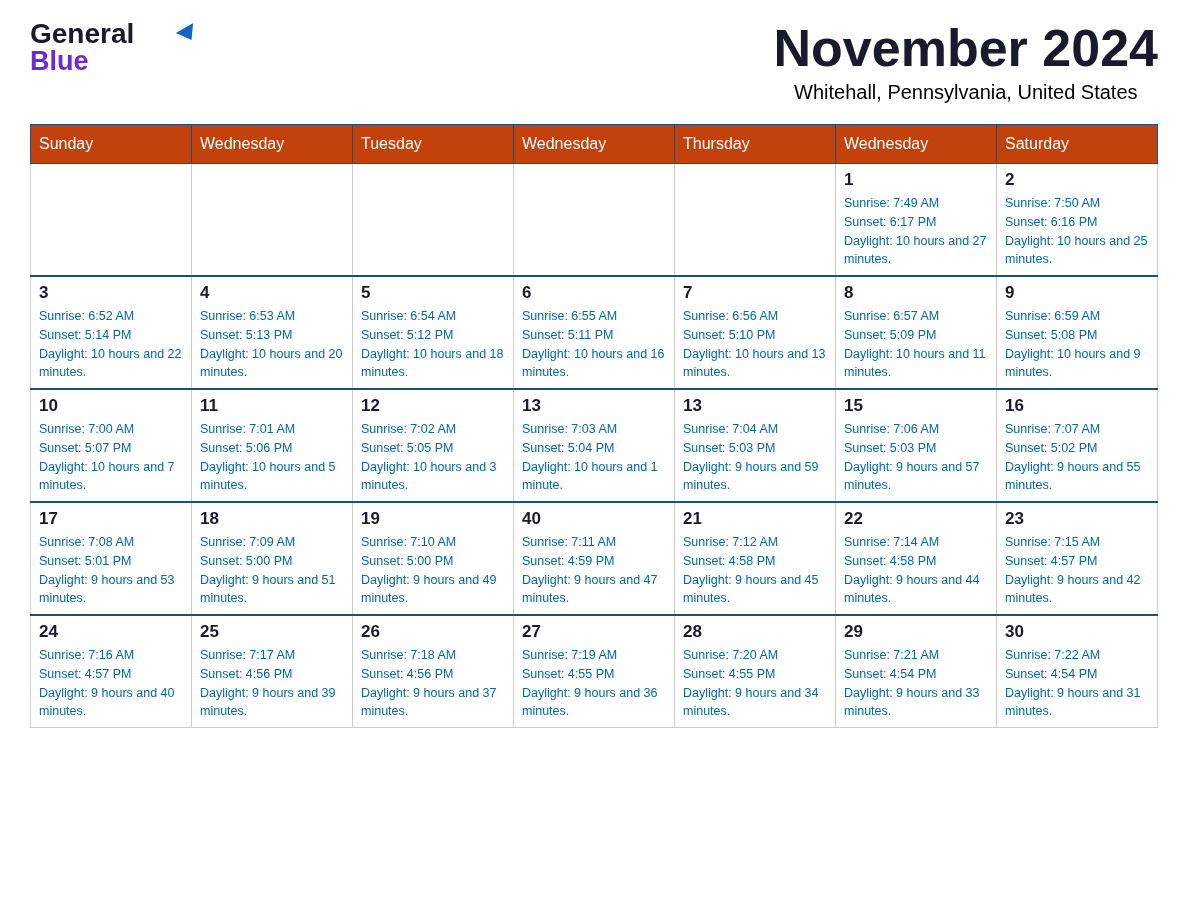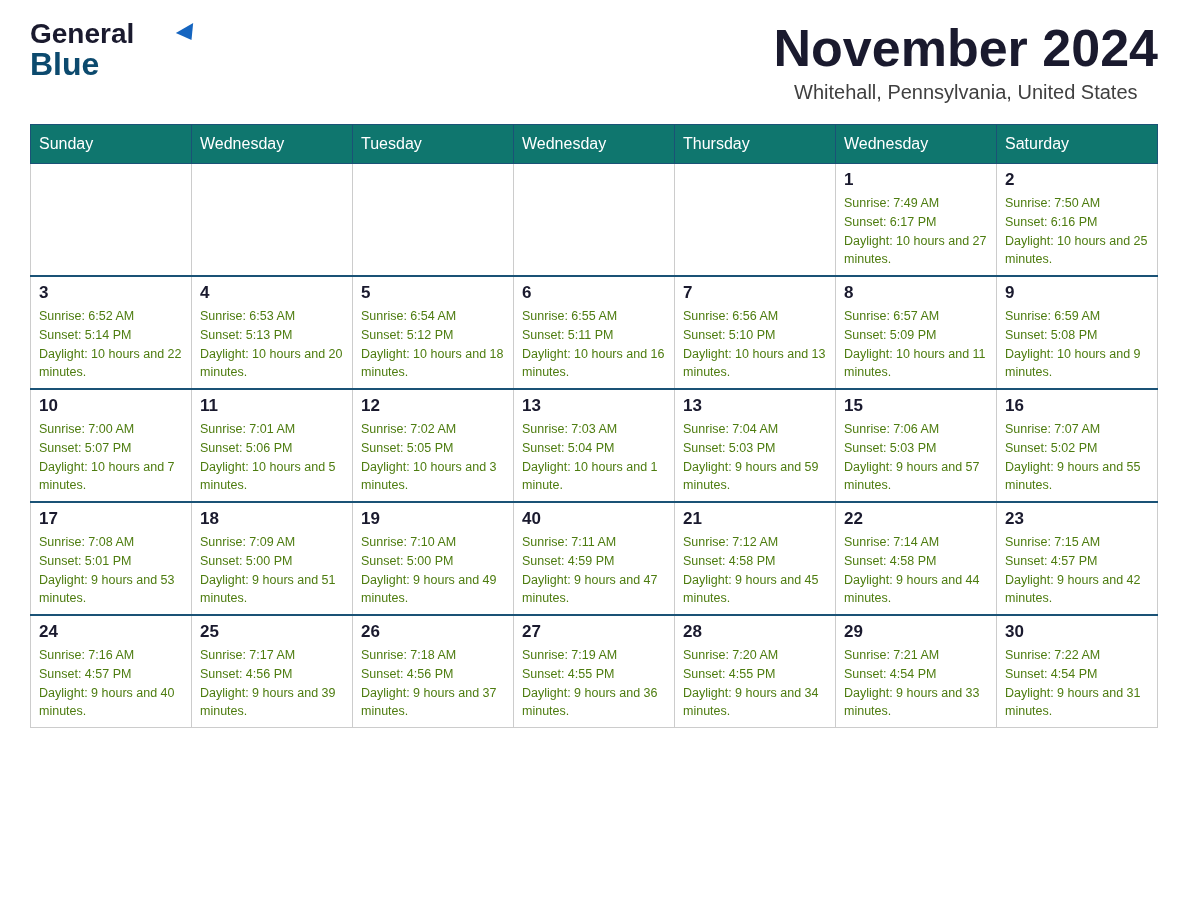--- a/index.html
+++ b/index.html
@@ -21,23 +21,23 @@
       flex-direction: column;
       align-items: flex-start;
     }
     .logo-general {
       font-size: 28px;
       font-weight: bold;
       color: #1a1a2e;
       line-height: 1;
     }
     .logo-blue {
-      font-size: 32px;
-      font-weight: bold;
-      color: #0c4a6e;
+      font-size: 27px;
+      font-weight: bold;
+      color: #6d28d9;
       line-height: 1;
     }
     .logo-triangle {
       display: inline-block;
       width: 0;
       height: 0;
       border-left: 10px solid transparent;
       border-right: 10px solid transparent;
       border-top: 14px solid #1565c0;
       margin-left: 3px;
@@ -48,30 +48,30 @@
       text-align: center;
     }
     .month-title {
       font-size: 52px;
       font-weight: bold;
       color: #1a1a2e;
       line-height: 1.1;
     }
     .location {
       font-size: 20px;
-      color: #404040;
+      color: #000000;
       margin-top: 4px;
     }
     .calendar {
       width: 100%;
       border-collapse: collapse;
       border: 1px solid #ccc;
     }
     .calendar th {
-      background-color: #0f766e;
+      background-color: #c2410c;
       color: #fff;
       padding: 10px 8px;
       text-align: left;
       font-size: 16px;
       font-weight: normal;
       border: 1px solid #1a5276;
     }
     .calendar td {
       vertical-align: top;
       padding: 6px 8px;
@@ -82,21 +82,21 @@
       color: #333;
     }
     .day-number {
       font-size: 17px;
       font-weight: bold;
       color: #1a1a2e;
       margin-bottom: 4px;
     }
     .day-info {
       font-size: 12.5px;
-      color: #4d7c0f;
+      color: #0369a1;
       line-height: 1.5;
     }
     .calendar tr td {
       background: #fff;
     }
     .calendar tbody tr:not(:last-child) td {
       border-bottom: 2px solid #1a5276;
     }
     .empty-cell {
       background: #f9f9f9;

